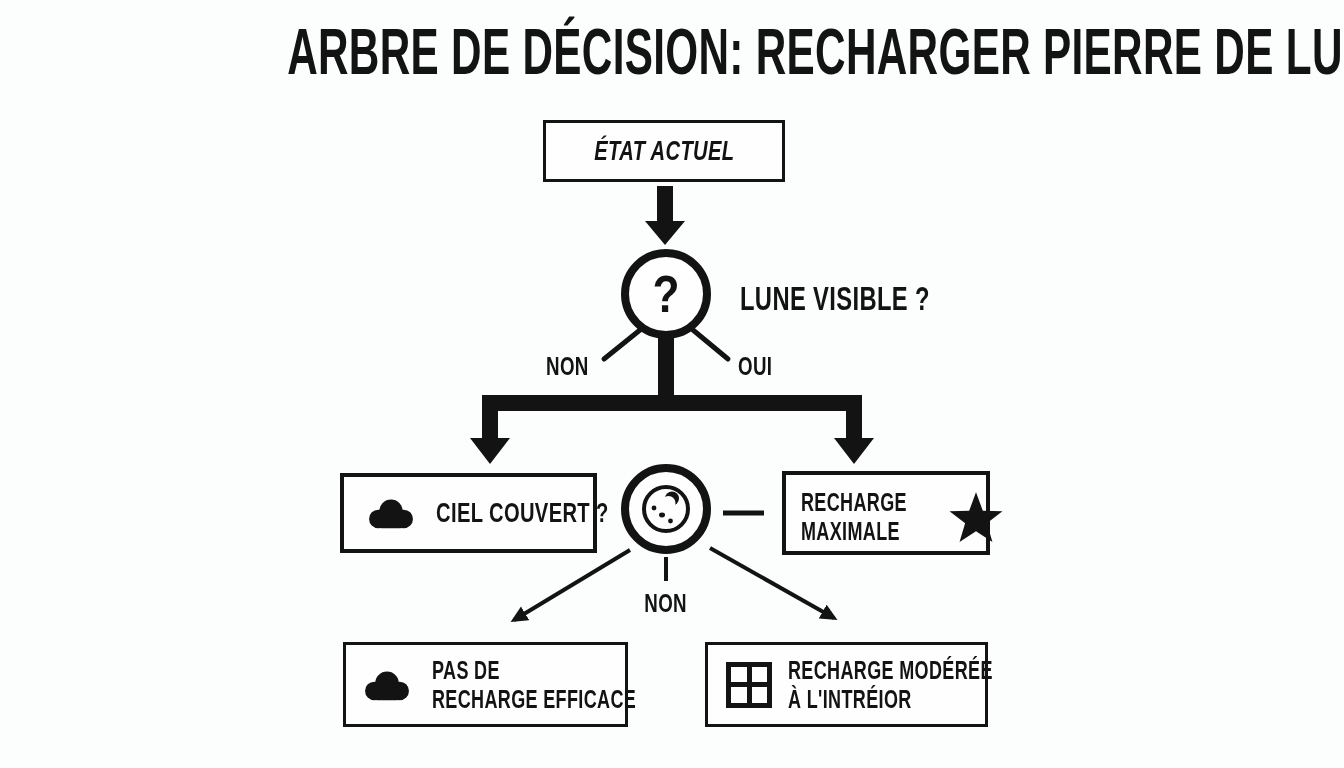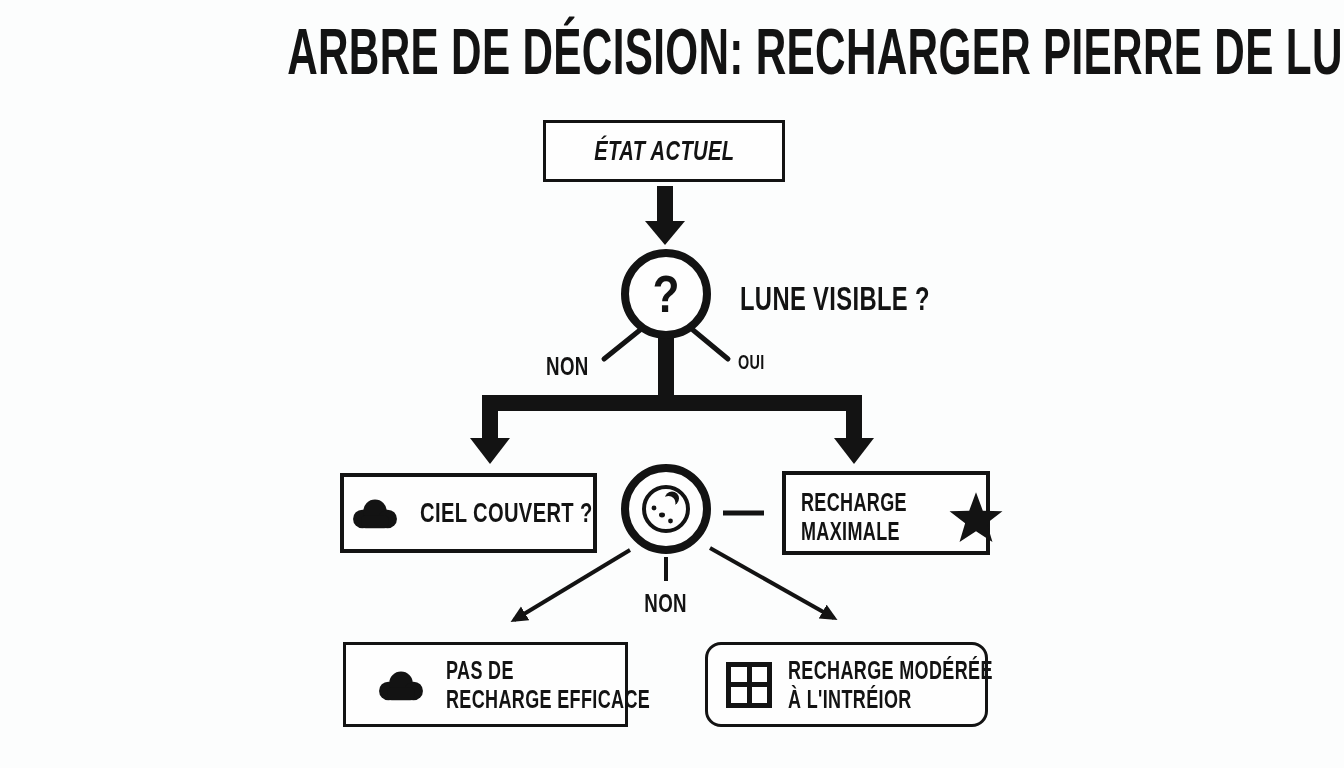--- a/index.html
+++ b/index.html
@@ -37,38 +37,38 @@
   }
   .title .cond{transform:scaleX(0.66);}
   
   .node{
     position:absolute;
     background:var(--node-bg);
     border:3px solid var(--ink);
     display:flex;align-items:center;justify-content:center;
   }
   .node-root{left:543px;top:120px;width:242px;height:62px;font-size:28px;font-style:italic;}
-  .node-left{left:340px;top:473px;width:257px;height:80px;border-width:4px;justify-content:flex-start;padding-left:4px;font-size:28px;}
+  .node-left{left:340px;top:473px;width:257px;height:80px;border-width:4px;justify-content:flex-start;padding-left:20px;font-size:28px;}
   .node-right{left:782px;top:471px;width:208px;height:84px;border-width:4px;justify-content:space-between;padding:8px 14px 0 15px;font-size:25px;}
-  .node-bl{left:343px;top:642px;width:285px;height:85px;justify-content:flex-start;padding-left:28px;font-size:25px;}
-  .node-br{left:705px;top:642px;width:283px;height:85px;justify-content:flex-start;padding-left:18px;font-size:25px;border-radius:16px;}
+  .node-bl{left:343px;top:642px;width:285px;height:85px;justify-content:flex-start;padding-left:14px;font-size:25px;}
+  .node-br{left:705px;top:642px;width:283px;height:85px;justify-content:flex-start;padding-left:18px;font-size:25px;}
   .two-line{display:flex;flex-direction:column;line-height:29px;}
   .circle{
     position:absolute;width:90px;height:90px;
     border:8px solid var(--ink);border-radius:50%;
     background:var(--node-bg);
     display:flex;align-items:center;justify-content:center;
   }
   .circle-q{left:621px;top:249px;font-size:52px;}
   .circle-q .cond{transform:scaleX(0.85);}
   .circle-moon{left:621px;top:464px;}
   .lbl{position:absolute;font-size:33px;}
   .lbl-lune{left:740px;top:280px;}
   .lbl-non1{left:546px;top:351px;font-size:26px;}
-  .lbl-oui1{left:738px;top:351px;font-size:20px;}
+  .lbl-oui1{left:738px;top:351px;font-size:26px;}
   .lbl-non2{left:636px;top:588px;width:60px;text-align:center;font-size:26px;}
   .icon-cloud{flex:0 0 auto;margin-right:18px;}
   .icon-star{flex:0 0 auto;}
   .icon-window{
     flex:0 0 auto;width:46px;height:46px;margin-right:16px;
     border:5px solid var(--ink);
     background:
       linear-gradient(var(--ink),var(--ink)) 50% 0/5px 100% no-repeat,
       linear-gradient(var(--ink),var(--ink)) 0 50%/100% 5px no-repeat;
   }

